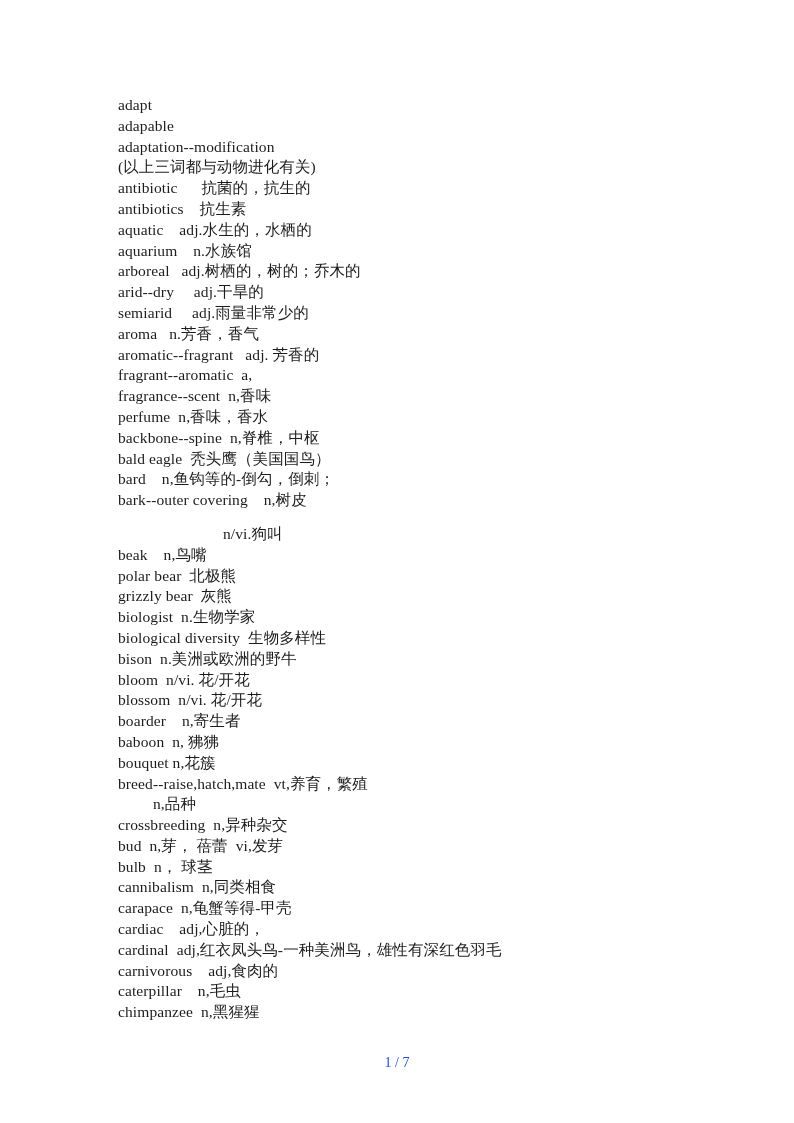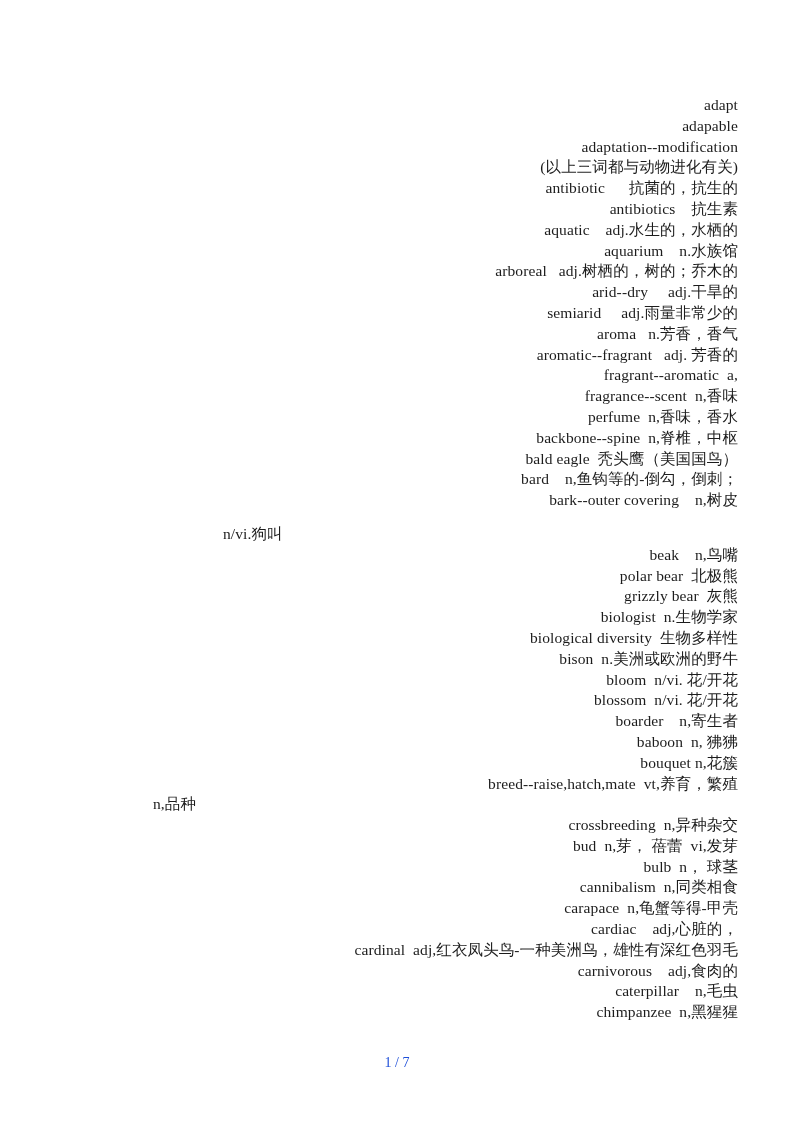--- a/index.html
+++ b/index.html
@@ -26,21 +26,21 @@
     position: absolute;
     left: 118px;
     top: 95px;
     width: 620px;
     font-size: 15.5px;
     line-height: 20.8px;
     white-space: pre;
     letter-spacing: 0.1px;
   }
   .line { height: 20.8px; }
-  .indent-0 { padding-left: 0; text-align: right; }
+  .indent-0 { padding-left: 0; }
   .indent-1 { padding-left: 35px; }
   .indent-2 { padding-left: 105px; margin-top: 13px; }
   .footer {
     position: absolute;
     top: 1054px;
     left: 0;
     width: 794px;
     text-align: center;
     font-size: 14px;
     line-height: 18px;

